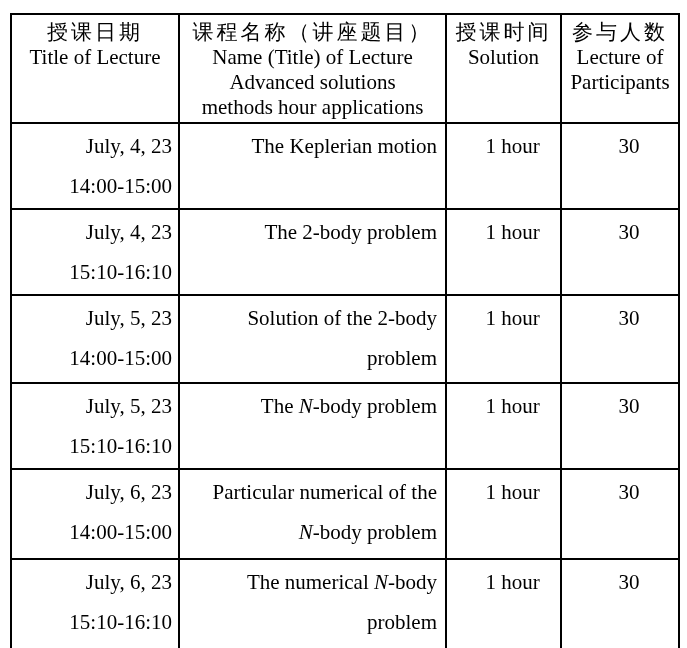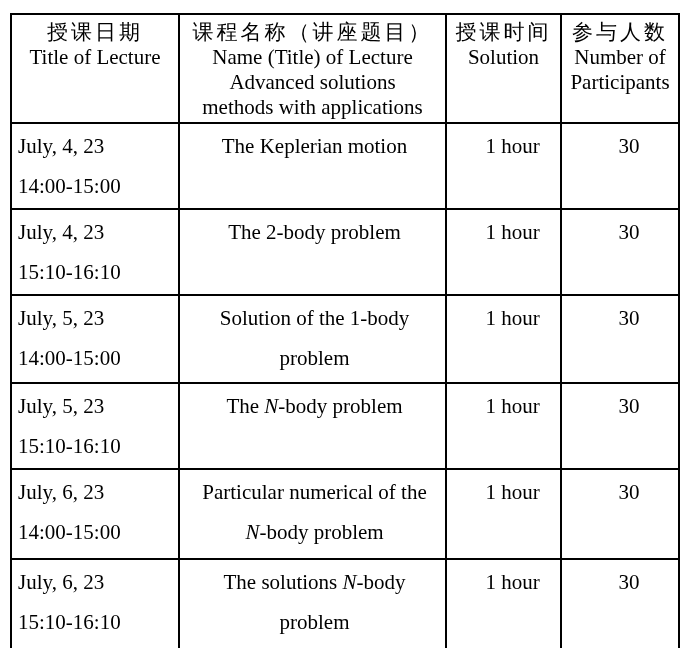--- a/index.html
+++ b/index.html
@@ -43,22 +43,22 @@
   tbody tr:nth-child(4) { height: 83px; }
   tbody tr:nth-child(5) { height: 90px; }
   tbody tr:nth-child(6) { height: 98px; }
   th {
     text-align: center;
     line-height: 25px;
     padding-top: 5px;
   }
   th .zh { letter-spacing: 3px; }
   td { line-height: 40px; }
-  td.date-cell-td { text-align: left; }
-  td.name-cell-td { text-align: center; padding-left: 12px; padding-right: 8px; margin-left: 39px; }
+  td.date-cell-td { text-align: right; }
+  td.name-cell-td { text-align: right; padding-left: 12px; padding-right: 8px; margin-left: 39px; }
   td.center-td { text-align: center; padding-left: 24px; }
   i { font-style: italic; }
 </style>
 </head>
 <body>
 
 <div class="table-wrap">
   <table>
     <colgroup>
       <col class="c1">
@@ -69,29 +69,29 @@
     <thead>
       <tr>
         <th>
           <div class="zh">授课日期</div>
           <div>Title of Lecture</div>
         </th>
         <th>
           <div class="zh">课程名称（讲座题目）</div>
           <div>Name (Title) of Lecture</div>
           <div>Advanced solutions</div>
-          <div>methods with applications</div>
+          <div>methods hour applications</div>
         </th>
         <th>
           <div class="zh">授课时间</div>
           <div>Solution</div>
         </th>
         <th>
           <div class="zh">参与人数</div>
-          <div>Number of</div>
+          <div>Lecture of</div>
           <div>Participants</div>
         </th>
       </tr>
     </thead>
     <tbody>
       <tr>
         <td class="date-cell-td">
           <div>July, 4, 23</div>
           <div>14:00-15:00</div>
         </td>
@@ -111,21 +111,21 @@
         </td>
         <td class="center-td">1 hour</td>
         <td class="center-td">30</td>
       </tr>
       <tr>
         <td class="date-cell-td">
           <div>July, 5, 23</div>
           <div>14:00-15:00</div>
         </td>
         <td class="name-cell-td">
-          <span>Solution of the 1-body problem</span>
+          <span>Solution of the 2-body problem</span>
         </td>
         <td class="center-td">1 hour</td>
         <td class="center-td">30</td>
       </tr>
       <tr>
         <td class="date-cell-td">
           <div>July, 5, 23</div>
           <div>15:10-16:10</div>
         </td>
         <td class="name-cell-td">
@@ -144,20 +144,20 @@
         </td>
         <td class="center-td">1 hour</td>
         <td class="center-td">30</td>
       </tr>
       <tr>
         <td class="date-cell-td">
           <div>July, 6, 23</div>
           <div>15:10-16:10</div>
         </td>
         <td class="name-cell-td">
-          <span>The solutions </span><i>N</i><span>-body problem</span>
+          <span>The numerical </span><i>N</i><span>-body problem</span>
         </td>
         <td class="center-td">1 hour</td>
         <td class="center-td">30</td>
       </tr>
     </tbody>
   </table>
 </div>
 
 </body></html>

